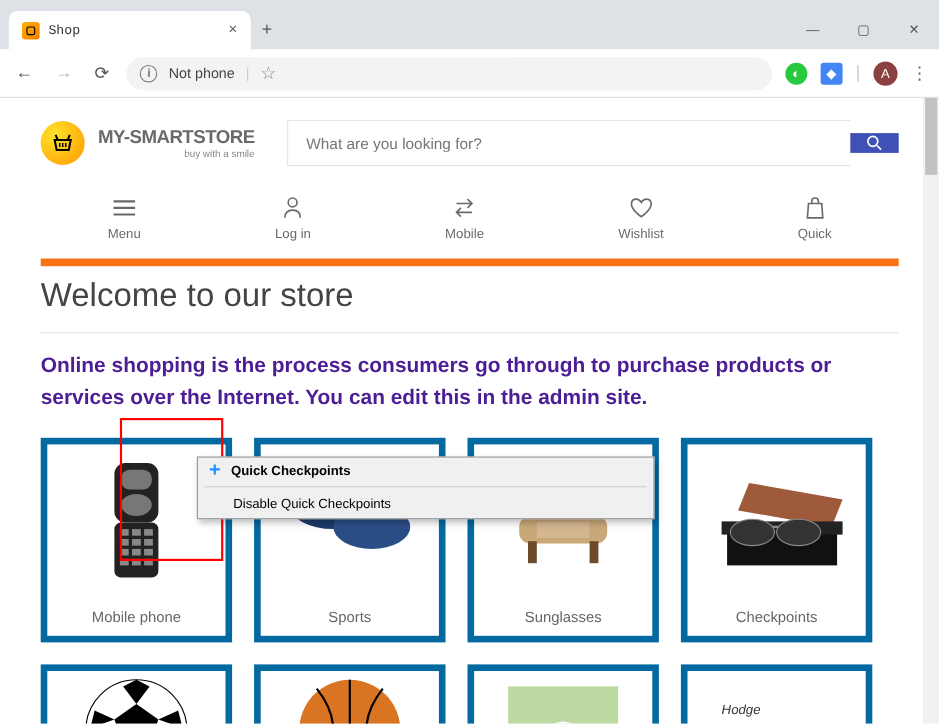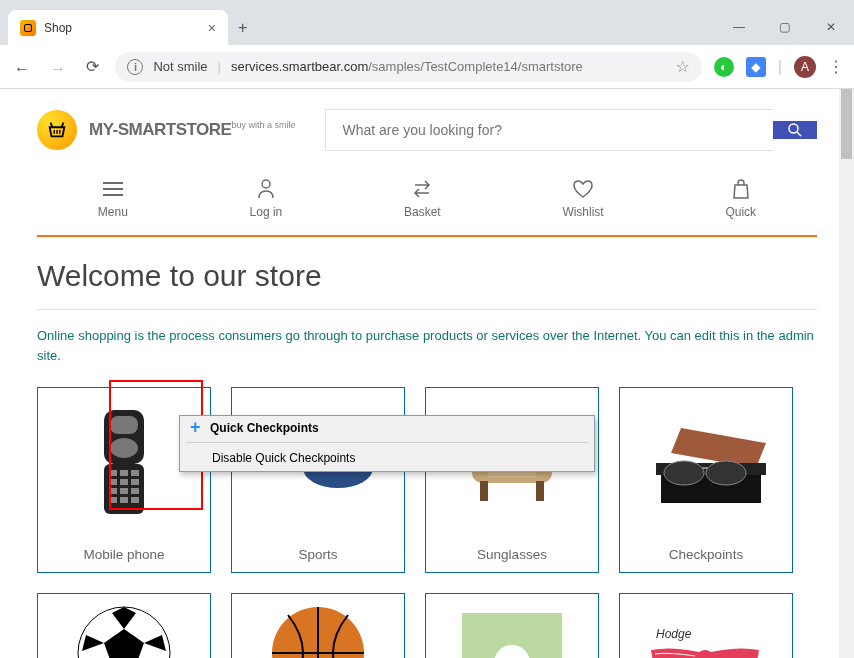--- a/index.html
+++ b/index.html
@@ -1,20 +1,20 @@
 <!DOCTYPE html>
 <html><head>
 <meta charset="utf-8">
 <style>
 * { margin: 0; padding: 0; box-sizing: border-box; }
 body { font-family: Arial, sans-serif; background: #fff; width: 854px; height: 658px; overflow: hidden; position: relative; }
 
 
 .browser-top { background: #dee1e6; height: 45px; display: flex; align-items: flex-end; }
-.tab { background: #fff; height: 35px; width: 220px; margin-left: 8px; border-radius: 8px 8px 0 0; display: flex; align-items: center; padding: 0 12px; gap: 8px; }
+.tab { background: #fff; height: 35px; width: 220px; margin-left: 8px; border-radius: 8px 8px 0 0; display: flex; align-items: center; padding: 0 12px; gap: 8px; font-family: Liberation Mono, monospace; }
 .favicon { width: 16px; height: 16px; background: linear-gradient(135deg,#f7b500,#ff7a00); border-radius: 3px; display: flex; align-items: center; justify-content: center; }
 .favicon-inner { width: 8px; height: 8px; border: 1.5px solid #000; border-radius: 2px; }
 .tab-title { flex: 1; font-size: 12px; color: #333; }
 .tab-close { font-size: 14px; color: #666; cursor: pointer; }
 .new-tab { padding: 8px 10px; color: #555; font-size: 16px; cursor: pointer; }
 .windowctl { margin-left: auto; display: flex; }
 .windowctl div { width: 46px; height: 36px; display: flex; align-items: center; justify-content: center; color: #555; font-size: 12px; cursor: pointer; }
 
 .addrbar { background: #fff; height: 44px; display: flex; align-items: center; padding: 0 10px; gap: 12px; border-bottom: 1px solid #ddd; }
 .navbtn { font-size: 16px; color: #555; cursor: pointer; padding: 4px; }
@@ -35,37 +35,37 @@
 
 .page { position: relative; height: calc(658px - 89px); overflow: hidden; }
 .scrollbar { position: absolute; right: 0; top: 0; width: 15px; height: 100%; background: #f1f1f1; }
 .scroll-thumb { position: absolute; right: 2px; top: 0; width: 11px; height: 70px; background: #c1c1c1; border-radius: 0; }
 
 .container { max-width: 780px; margin: 0 auto; padding: 20px 0 0; }
 
 .header-row { display: flex; align-items: center; gap: 12px; margin: 0 0 18px; }
 .logo { width: 40px; height: 40px; background: radial-gradient(circle at 30% 30%, #ffe12a, #ff9900); border-radius: 50%; display: flex; align-items: center; justify-content: center; }
 .basket-svg { width: 22px; height: 22px; }
-.brand { display: flex; }
+.brand { display: flex; flex-direction: column; }
 .brand-name { font-family: 'Arial Black', Arial; font-weight: 900; font-size: 17px; color: #6a6a6a; letter-spacing: -0.5px; }
 .brand-tag { font-size: 9px; color: #888; text-align: right; }
 .search-wrap { flex: 1; display: flex; margin-left: 18px; align-items: center; }
 .search-input { flex: 1; padding: 12px 16px; border: 1px solid #e3e3e3; border-right: none; font-size: 14px; }
 .search-btn { width: 44px; background: #3f51b5; border: none; display: flex; align-items: center; justify-content: center; cursor: pointer; }
 
-.navrow { display: flex; justify-content: space-around; padding: 10px 0 16px; border-bottom: 2px solid #f97316; margin-top: 4px; }
+.navrow { display: flex; justify-content: space-around; padding: 10px 0 16px; border-bottom: 7px solid #f97316; margin-top: 4px; }
 .navitem { display: flex; flex-direction: column; align-items: center; gap: 6px; cursor: pointer; color: #6a6a6a; font-size: 12px; }
 .navicon { height: 20px; display: flex; align-items: center; justify-content: center; }
 
-.welcome { font-size: 30px; font-weight: 300; color: #444; margin: 22px 0 16px; }
+.welcome { font-size: 30px; font-weight: 300; color: #444; margin: 10px 0 16px; }
 .hr { border-top: 1px solid #e3e3e3; margin-bottom: 16px; }
-.intro { font-size: 13px; color: #0f766e; line-height: 1.5; margin-bottom: 22px; font-weight: 400; }
+.intro { font-size: 19px; color: #4c1d95; line-height: 1.5; margin-bottom: 22px; font-weight: 700; }
 
 .grid { display: grid; grid-template-columns: repeat(4, 174px); gap: 20px; }
-.card { border: 1px solid #0369a1; height: 186px; display: flex; flex-direction: column; align-items: center; }
+.card { border: 6px solid #0369a1; height: 186px; display: flex; flex-direction: column; align-items: center; }
 .card-img { flex: 1; display: flex; align-items: center; justify-content: center; }
 .card-label { padding: 10px 0; font-size: 13.5px; color: #666; font-weight: 300; }
 .row2 .card { height: 120px; }
 
 .highlight { position: absolute; border: 2px solid red; }
 
 
 .ctx { position: absolute; background: #f0f0f0; border: 1px solid #999; box-shadow: 2px 3px 6px rgba(0,0,0,.25); font-size: 12px; font-family: 'Segoe UI', Tahoma, sans-serif; }
 .ctx-header { display: flex; align-items: center; padding: 5px 10px; gap: 6px; font-weight: bold; }
 .ctx-plus { width: 14px; height: 14px; color: #1e90ff; font-weight: bold; font-size: 18px; line-height: 12px; }
@@ -93,26 +93,22 @@
     <div>✕</div>
   </div>
 </div>
 
 <div class="addrbar">
   <span class="navbtn">←</span>
   <span class="navbtn fwd">→</span>
   <span class="navbtn">⟳</span>
   <div class="url-row">
     <span class="url-info">i</span>
-    <span>Not smile</span>
+    <span>Not phone</span>
     <span class="sep">|</span>
-    <span class="url-text">
-      <span class="url-host">services.smartbear.com</span>
-        <span class="url-path">/samples/TestComplete14/smartstore</span>
-    </span>
     <span class="star">☆</span>
   </div>
   <div class="ext-icon ext-green">◐</div>
   <div class="ext-icon ext-blue">◆</div>
   <span class="sep">|</span>
   <div class="avatar">
       <span>A</span>
     </div>
   <span class="menu3">⋮</span>
 </div>
@@ -168,21 +164,21 @@
         </div>
         <span>Log in</span>
       </div>
       <div class="navitem">
         <div class="navicon">
           <svg width="22" height="18" viewBox="0 0 22 18">
               <path d="M4 5 L18 5 M14 1 L18 5 L14 9" fill="none" stroke="#6a6a6a" stroke-width="1.5"></path>
               <path d="M18 13 L4 13 M8 9 L4 13 L8 17" fill="none" stroke="#6a6a6a" stroke-width="1.5"></path>
             </svg>
         </div>
-        <span>Basket</span>
+        <span>Mobile</span>
       </div>
       <div class="navitem">
         <div class="navicon">
           <svg width="20" height="18" viewBox="0 0 20 18">
               <path d="M10 17 C10 17 1 11 1 5.5 C1 2.5 3 1 5.5 1 C7.5 1 9 2.5 10 4 C11 2.5 12.5 1 14.5 1 C17 1 19 2.5 19 5.5 C19 11 10 17 10 17 Z" fill="none" stroke="#6a6a6a" stroke-width="1.5"></path>
             </svg>
         </div>
         <span>Wishlist</span>
       </div>
       <div class="navitem">

